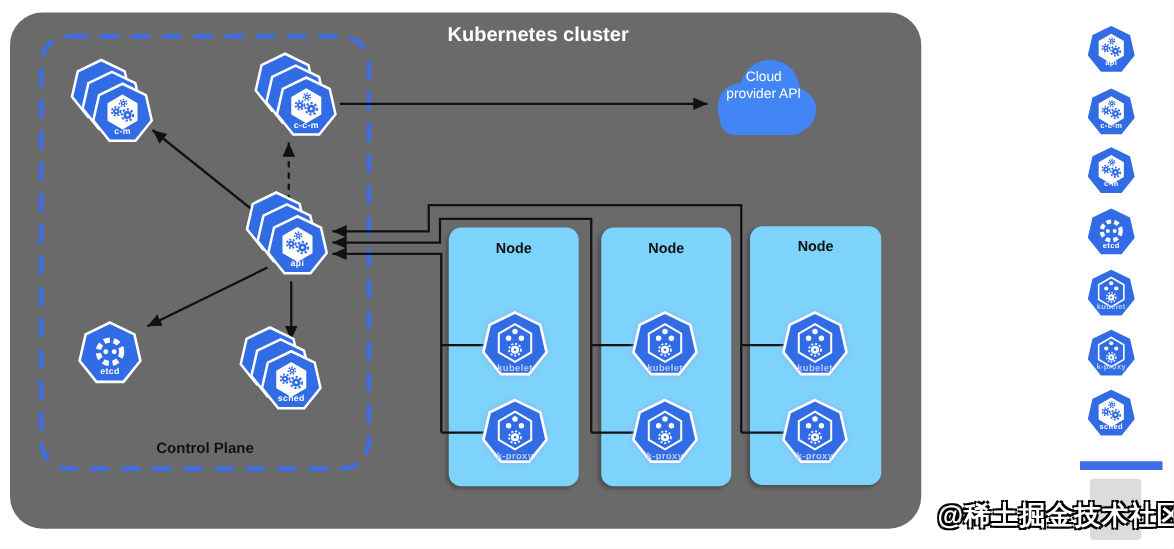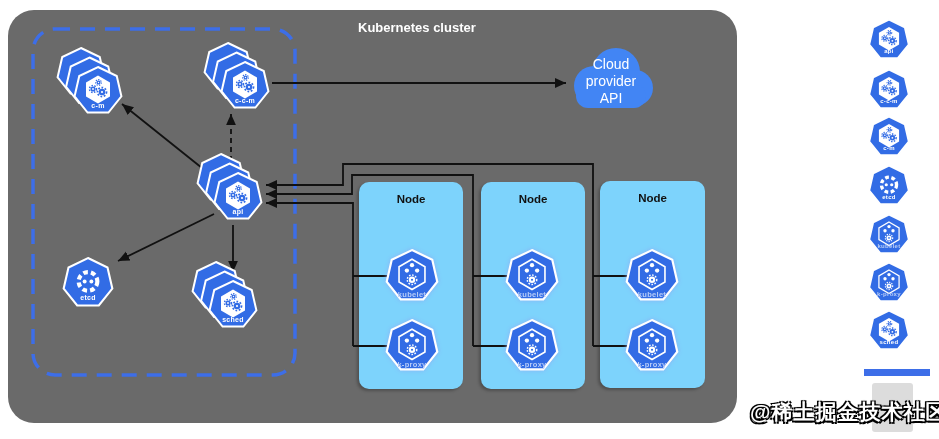--- a/index.html
+++ b/index.html
@@ -1,27 +1,27 @@
 <!DOCTYPE html>
 <html><head>
 <meta charset="utf-8">
 <style>
   html,body{margin:0;padding:0;background:#fff;font-family:"Liberation Sans",sans-serif;}
   #canvas{position:relative;width:939px;height:439px;background:#fff;overflow:hidden;}
 
   .cluster{position:absolute;left:8px;top:10px;width:729px;height:413px;background:#6a6a6a;border-radius:26px;}
-  .cluster-title{position:absolute;left:358px;top:20px;color:#fff;font-size:13px;font-weight:bold;white-space:nowrap;}
+  .cluster-title{position:absolute;left:358px;top:20px;color:#fff;font-size:16px;font-weight:bold;white-space:nowrap;}
   .cp-label{position:absolute;left:33px;top:351px;width:262px;text-align:center;font-weight:bold;font-size:12px;color:#111;}
 
   .node{position:absolute;width:104px;height:207px;background:#7dd3fc;border-radius:10px;box-shadow:-2px 2px 3px rgba(0,0,0,0.25);}
   .node-label{display:block;text-align:center;margin-top:11px;font-weight:bold;font-size:11.5px;color:#111;}
 
   .cloud{position:absolute;left:566px;top:44px;width:90px;height:70px;}
   .cloud svg{position:absolute;left:0;top:0;width:100%;height:100%;overflow:visible;}
-  .cloud-text{position:absolute;left:15px;top:12px;width:60px;text-align:center;color:#fff;font-size:14px;line-height:1.2;}
+  .cloud-text{position:absolute;left:15px;top:12px;width:60px;text-align:center;color:#fff;font-size:11px;line-height:1.2;}
 
   .overlay{position:absolute;left:0;top:0;pointer-events:none;}
 
   .hex{position:absolute;}
   .hex > svg{position:absolute;left:0;top:0;width:100%;height:100%;overflow:visible;}
   .hex-label{position:absolute;left:-12px;right:-12px;top:71%;text-align:center;color:#fff;font-size:7px;font-weight:bold;letter-spacing:0.3px;}
   .hex.node-hex .hex-label{top:75%;font-size:7.5px;}
   .hex.sm .hex-label{font-size:6px;top:70%;}
   .hex.glow > svg{filter:drop-shadow(0 0 2px rgba(140,175,245,0.95));}
   .lb-light{color:#b9cdf7;}
@@ -111,20 +111,21 @@
 
       <path d="M353 276 L390 276"></path>
       <path d="M353 346 L390 346"></path>
       <path d="M473 276 L510 276"></path>
       <path d="M473 346 L510 346"></path>
       <path d="M593 276 L630 276"></path>
       <path d="M593 346 L630 346"></path>
     </g>
   </svg>
 
+  <div class="cp-label">Control Plane</div>
 
   <div class="hex" style="left:73px;top:66px;width:50px;height:50px;">
     <svg viewBox="0 0 100 100">
       <use href="#hept" transform="translate(-34,-38)"></use>
         <use href="#hept" transform="translate(-17,-19)"></use>
       <use href="#hept"></use>
         <use href="#glyph-gears"></use>
     </svg>
     <span class="hex-label">c-m</span>
   </div>

